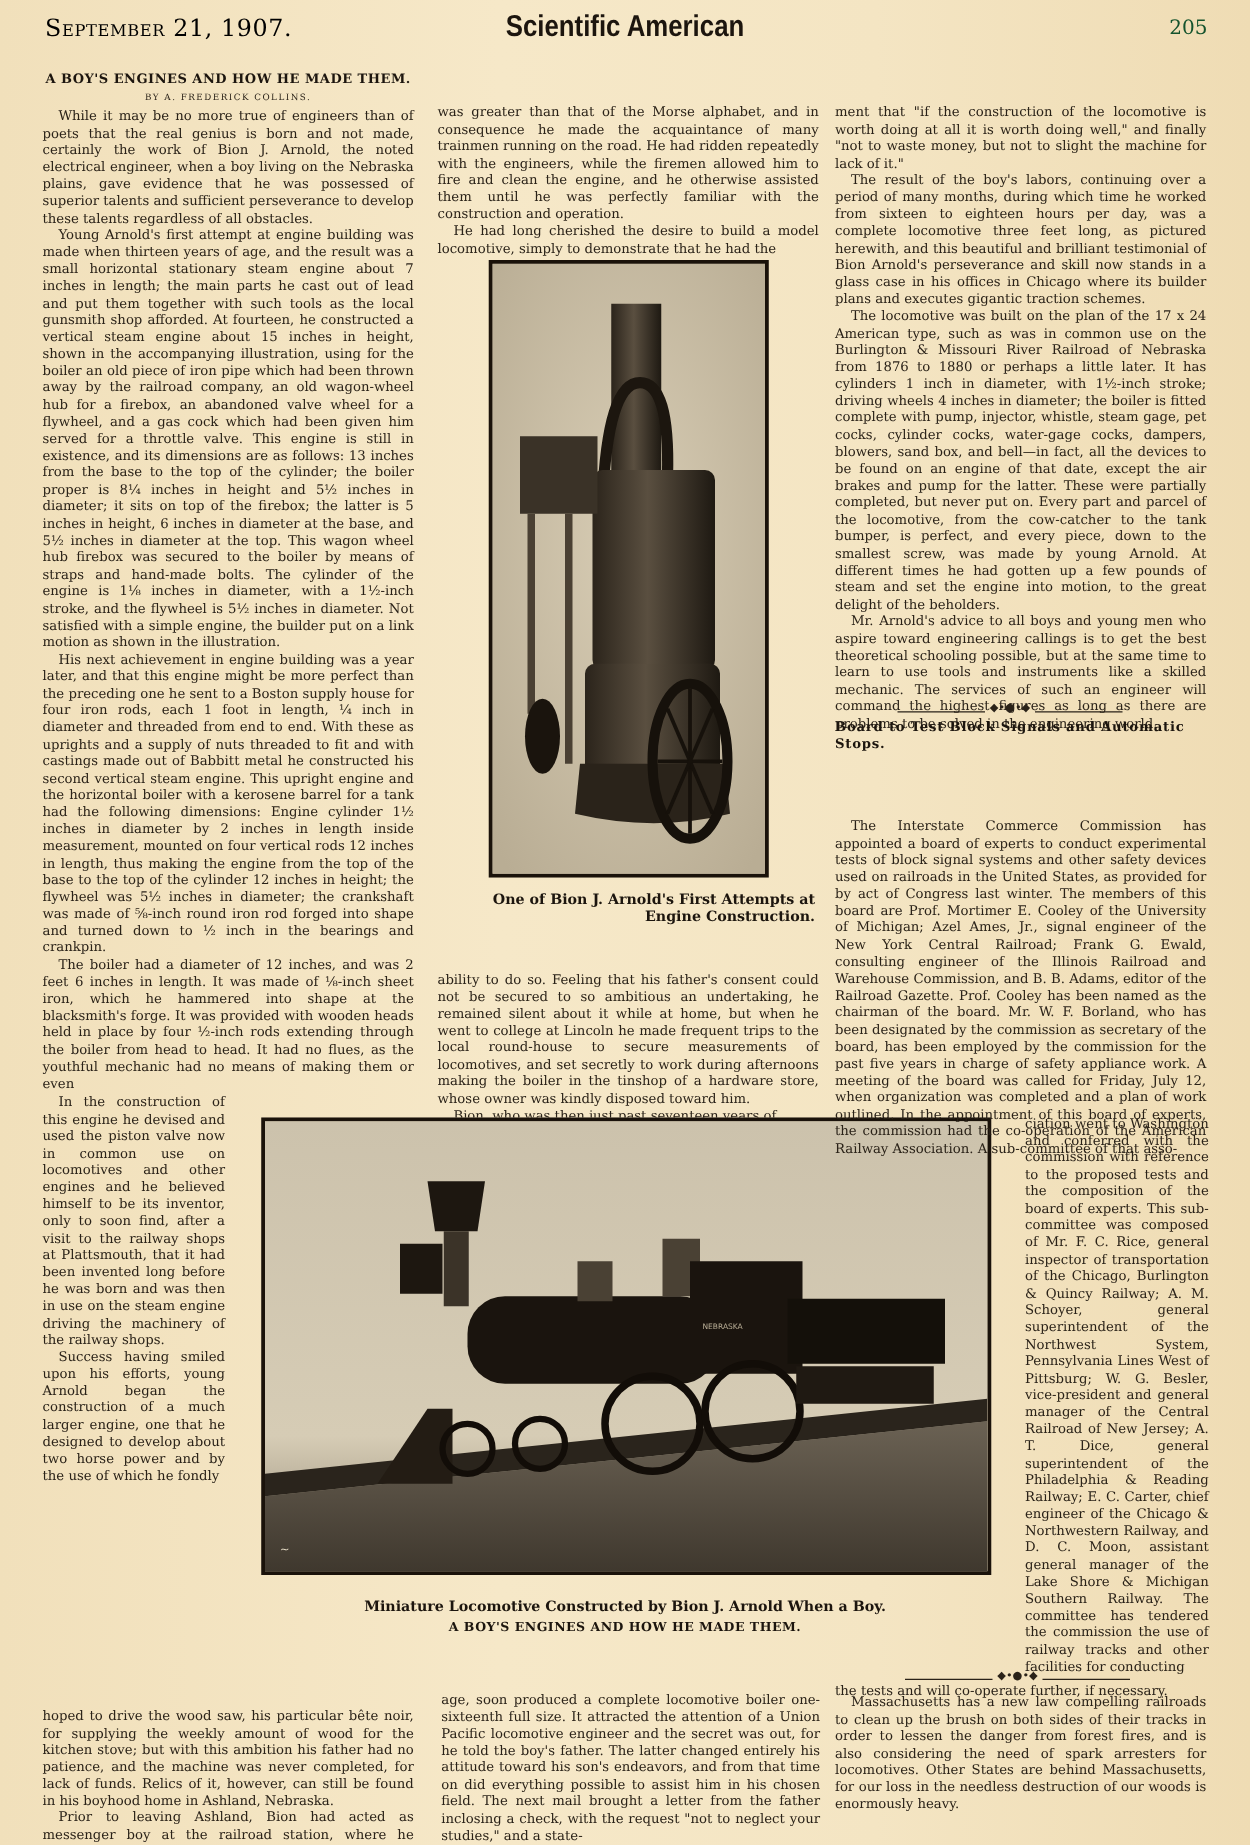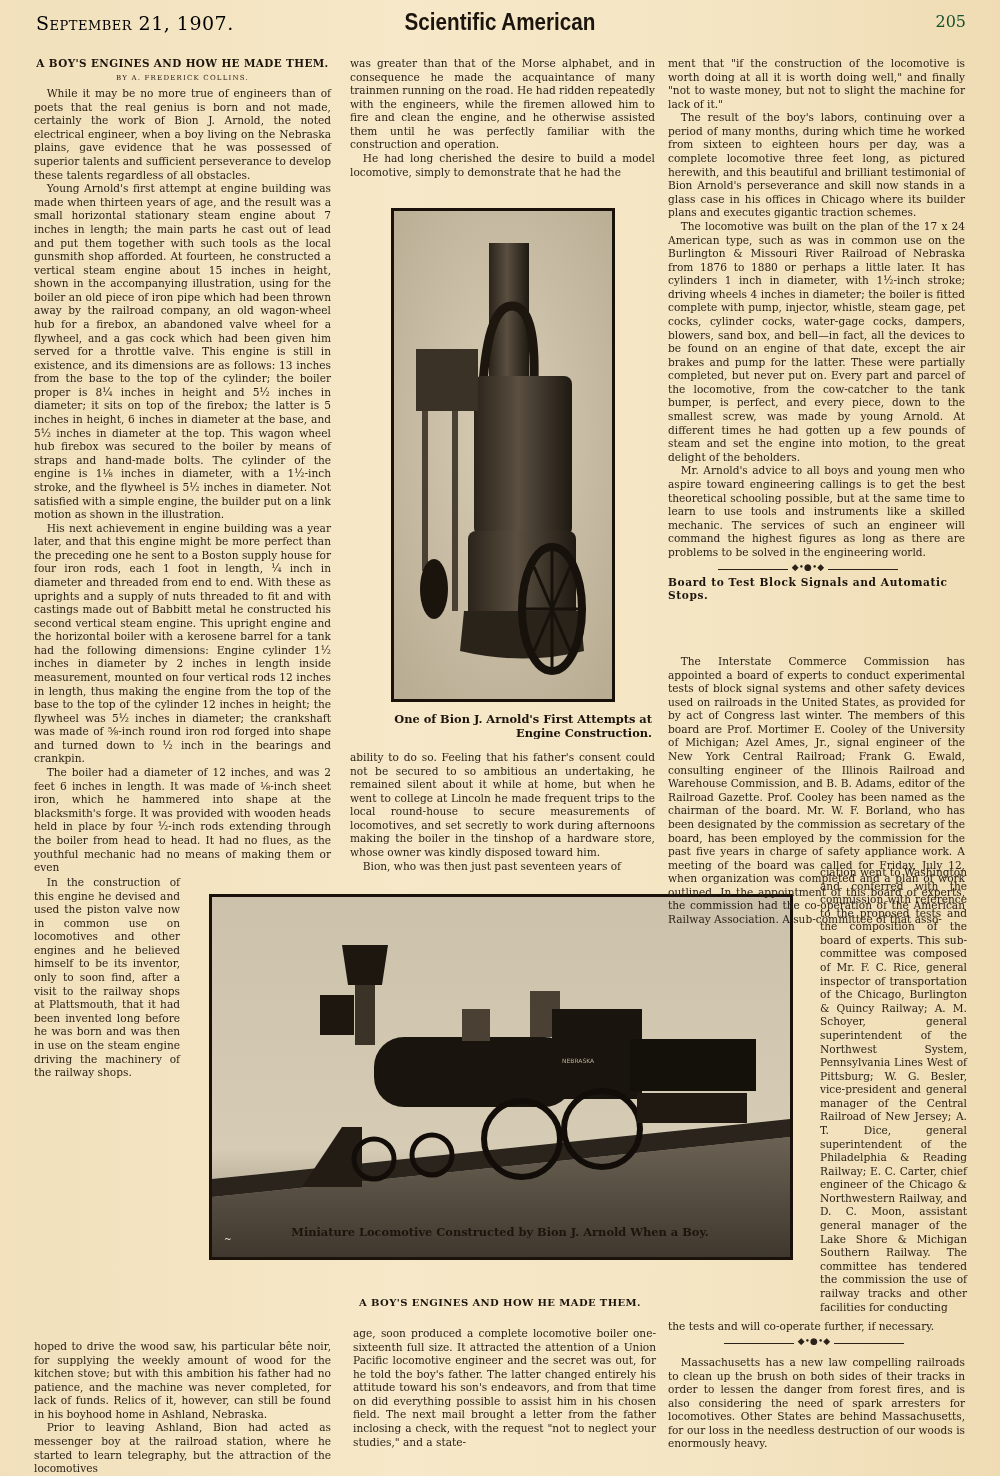--- a/index.html
+++ b/index.html
@@ -6,38 +6,38 @@
   body{width:1000px;height:1476px;background:#f3e4c2;position:relative;overflow:hidden;
        font-family:"DejaVu Serif","Liberation Serif",serif;color:#2a2218;}
   .paper{position:absolute;left:0;top:0;width:1000px;height:1476px;
          background:linear-gradient(90deg,#f1e0bb 0%,#f6e8c8 40%,#f4e5c3 70%,#efdcb4 100%);}
   .hdr-date{position:absolute;left:36px;top:12px;font-size:19px;letter-spacing:0.5px;font-variant:small-caps;color:#000000;}
   .hdr-title{position:absolute;left:0;width:1000px;top:8px;text-align:center;
              font-family:"Liberation Sans","DejaVu Sans",sans-serif;font-weight:bold;font-size:24px;transform:scaleX(0.86);color:#1c150e;}
   .hdr-page{position:absolute;right:34px;top:12px;font-size:16px;color:#14532d;}
   .col{position:absolute;font-size:10.6px;line-height:13.58px;text-align:justify;}
   .col p{margin:0;text-indent:1.2em;}
-  .col p.noind{text-indent:0;}
+  .col p.noind{text-indent:0;margin-top:27px;}
   .art-title{text-align:center;font-weight:bold;font-size:10.4px;letter-spacing:0.4px;margin:0 0 1px 0;color:#1c150e;}
   .byline{text-align:center;font-size:7px;letter-spacing:1.2px;margin-bottom:2px;}
   .c1{left:34px;top:57px;width:297px;}
   .c1narrow{left:34px;top:876px;width:146px;}
   .c1wide{left:34px;top:1340px;width:297px;}
   .c2top{left:350px;top:57px;width:305px;}
   .c2mid{left:350px;top:751px;width:305px;}
   .c2bot{left:353px;top:1327px;width:303px;}
   .c3top{left:668px;top:57px;width:297px;}
   .c3narrow{left:820px;top:866px;width:147px;}
   .c3bot{left:668px;top:1320px;width:297px;}
   .fig{position:absolute;border:3px solid #1a120a;background:#d9cdb2;overflow:hidden;}
   .fig1{left:391px;top:208px;width:218px;height:488px;}
   .fig2{left:209px;top:894px;width:578px;height:360px;}
   .cap{position:absolute;text-align:center;font-weight:bold;font-size:11.4px;line-height:14px;color:#1c150e;}
   .cap1{left:352px;top:712px;width:300px;text-align:right;}
-  .cap2{left:280px;top:1225px;width:440px;}
+  .cap2{left:280px;top:1278px;width:440px;}
   .cap2b{left:280px;top:1296px;width:440px;font-size:10px;letter-spacing:0.4px;}
   .ornament{position:absolute;height:8px;}
   .ornament .line{position:absolute;top:3px;height:1px;background:#2a2218;}
   .ornament .mid{position:absolute;left:50%;top:-3px;transform:translateX(-50%);font-size:9px;line-height:9px;}
   .orn1{left:718px;top:566px;width:180px;}
   .orn2{left:724px;top:1340px;width:180px;}
   .subhead{position:absolute;left:668px;top:576px;width:297px;text-align:left;font-weight:bold;font-size:10.6px;line-height:12.6px;letter-spacing:0.6px;color:#1c150e;}
   .c3sub{left:668px;top:616px;width:297px;margin-top:39px;}
 </style>
 </head>
@@ -53,20 +53,21 @@
   <div class="art-title">A BOY'S ENGINES AND HOW HE MADE THEM.</div>
   <div class="byline">BY A. FREDERICK COLLINS.</div>
   <p>While it may be no more true of engineers than of poets that the real genius is born and not made, certainly the work of Bion J. Arnold, the noted electrical engineer, when a boy living on the Nebraska plains, gave evidence that he was possessed of superior talents and sufficient perseverance to develop these talents regardless of all obstacles.</p>
   <p>Young Arnold's first attempt at engine building was made when thirteen years of age, and the result was a small horizontal stationary steam engine about 7 inches in length; the main parts he cast out of lead and put them together with such tools as the local gunsmith shop afforded. At fourteen, he constructed a vertical steam engine about 15 inches in height, shown in the accompanying illustration, using for the boiler an old piece of iron pipe which had been thrown away by the railroad company, an old wagon-wheel hub for a firebox, an abandoned valve wheel for a flywheel, and a gas cock which had been given him served for a throttle valve. This engine is still in existence, and its dimensions are as follows: 13 inches from the base to the top of the cylinder; the boiler proper is 8¼ inches in height and 5½ inches in diameter; it sits on top of the firebox; the latter is 5 inches in height, 6 inches in diameter at the base, and 5½ inches in diameter at the top. This wagon wheel hub firebox was secured to the boiler by means of straps and hand-made bolts. The cylinder of the engine is 1⅛ inches in diameter, with a 1½-inch stroke, and the flywheel is 5½ inches in diameter. Not satisfied with a simple engine, the builder put on a link motion as shown in the illustration.</p>
   <p>His next achievement in engine building was a year later, and that this engine might be more perfect than the preceding one he sent to a Boston supply house for four iron rods, each 1 foot in length, ¼ inch in diameter and threaded from end to end. With these as uprights and a supply of nuts threaded to fit and with castings made out of Babbitt metal he constructed his second vertical steam engine. This upright engine and the horizontal boiler with a kerosene barrel for a tank had the following dimensions: Engine cylinder 1½ inches in diameter by 2 inches in length inside measurement, mounted on four vertical rods 12 inches in length, thus making the engine from the top of the base to the top of the cylinder 12 inches in height; the flywheel was 5½ inches in diameter; the crankshaft was made of ⅝-inch round iron rod forged into shape and turned down to ½ inch in the bearings and crankpin.</p>
   <p>The boiler had a diameter of 12 inches, and was 2 feet 6 inches in length. It was made of ⅛-inch sheet iron, which he hammered into shape at the blacksmith's forge. It was provided with wooden heads held in place by four ½-inch rods extending through the boiler from head to head. It had no flues, as the youthful mechanic had no means of making them or even</p>
 </div>
 
 <div class="col c1narrow">
   <p>In the construction of this engine he devised and used the piston valve now in common use on locomotives and other engines and he believed himself to be its inventor, only to soon find, after a visit to the railway shops at Plattsmouth, that it had been invented long before he was born and was then in use on the steam engine driving the machinery of the railway shops.</p>
+  <p>Success having smiled upon his efforts, young Arnold began the construction of a much larger engine, one that he designed to develop about two horse power and by the use of which he fondly</p>
 </div>
 
 <div class="col c1wide">
   <p class="noind">hoped to drive the wood saw, his particular bête noir, for supplying the weekly amount of wood for the kitchen stove; but with this ambition his father had no patience, and the machine was never completed, for lack of funds. Relics of it, however, can still be found in his boyhood home in Ashland, Nebraska.</p>
   <p>Prior to leaving Ashland, Bion had acted as messenger boy at the railroad station, where he started to learn telegraphy, but the attraction of the locomotives</p>
 </div>
 
 <div class="col c2top">
   <p class="noind">was greater than that of the Morse alphabet, and in consequence he made the acquaintance of many trainmen running on the road. He had ridden repeatedly with the engineers, while the firemen allowed him to fire and clean the engine, and he otherwise assisted them until he was perfectly familiar with the construction and operation.</p>
   <p>He had long cherished the desire to build a model locomotive, simply to demonstrate that he had the</p>

